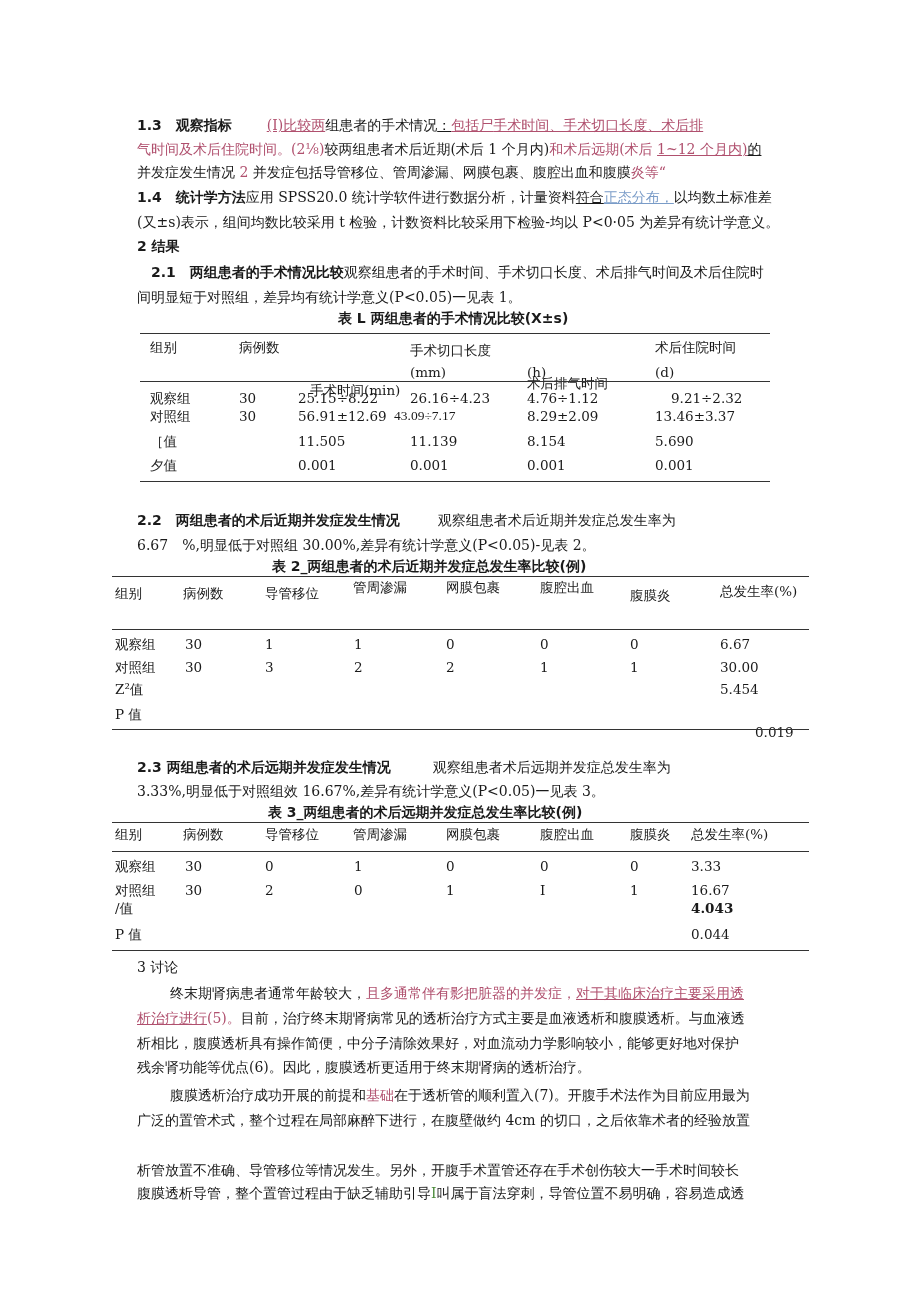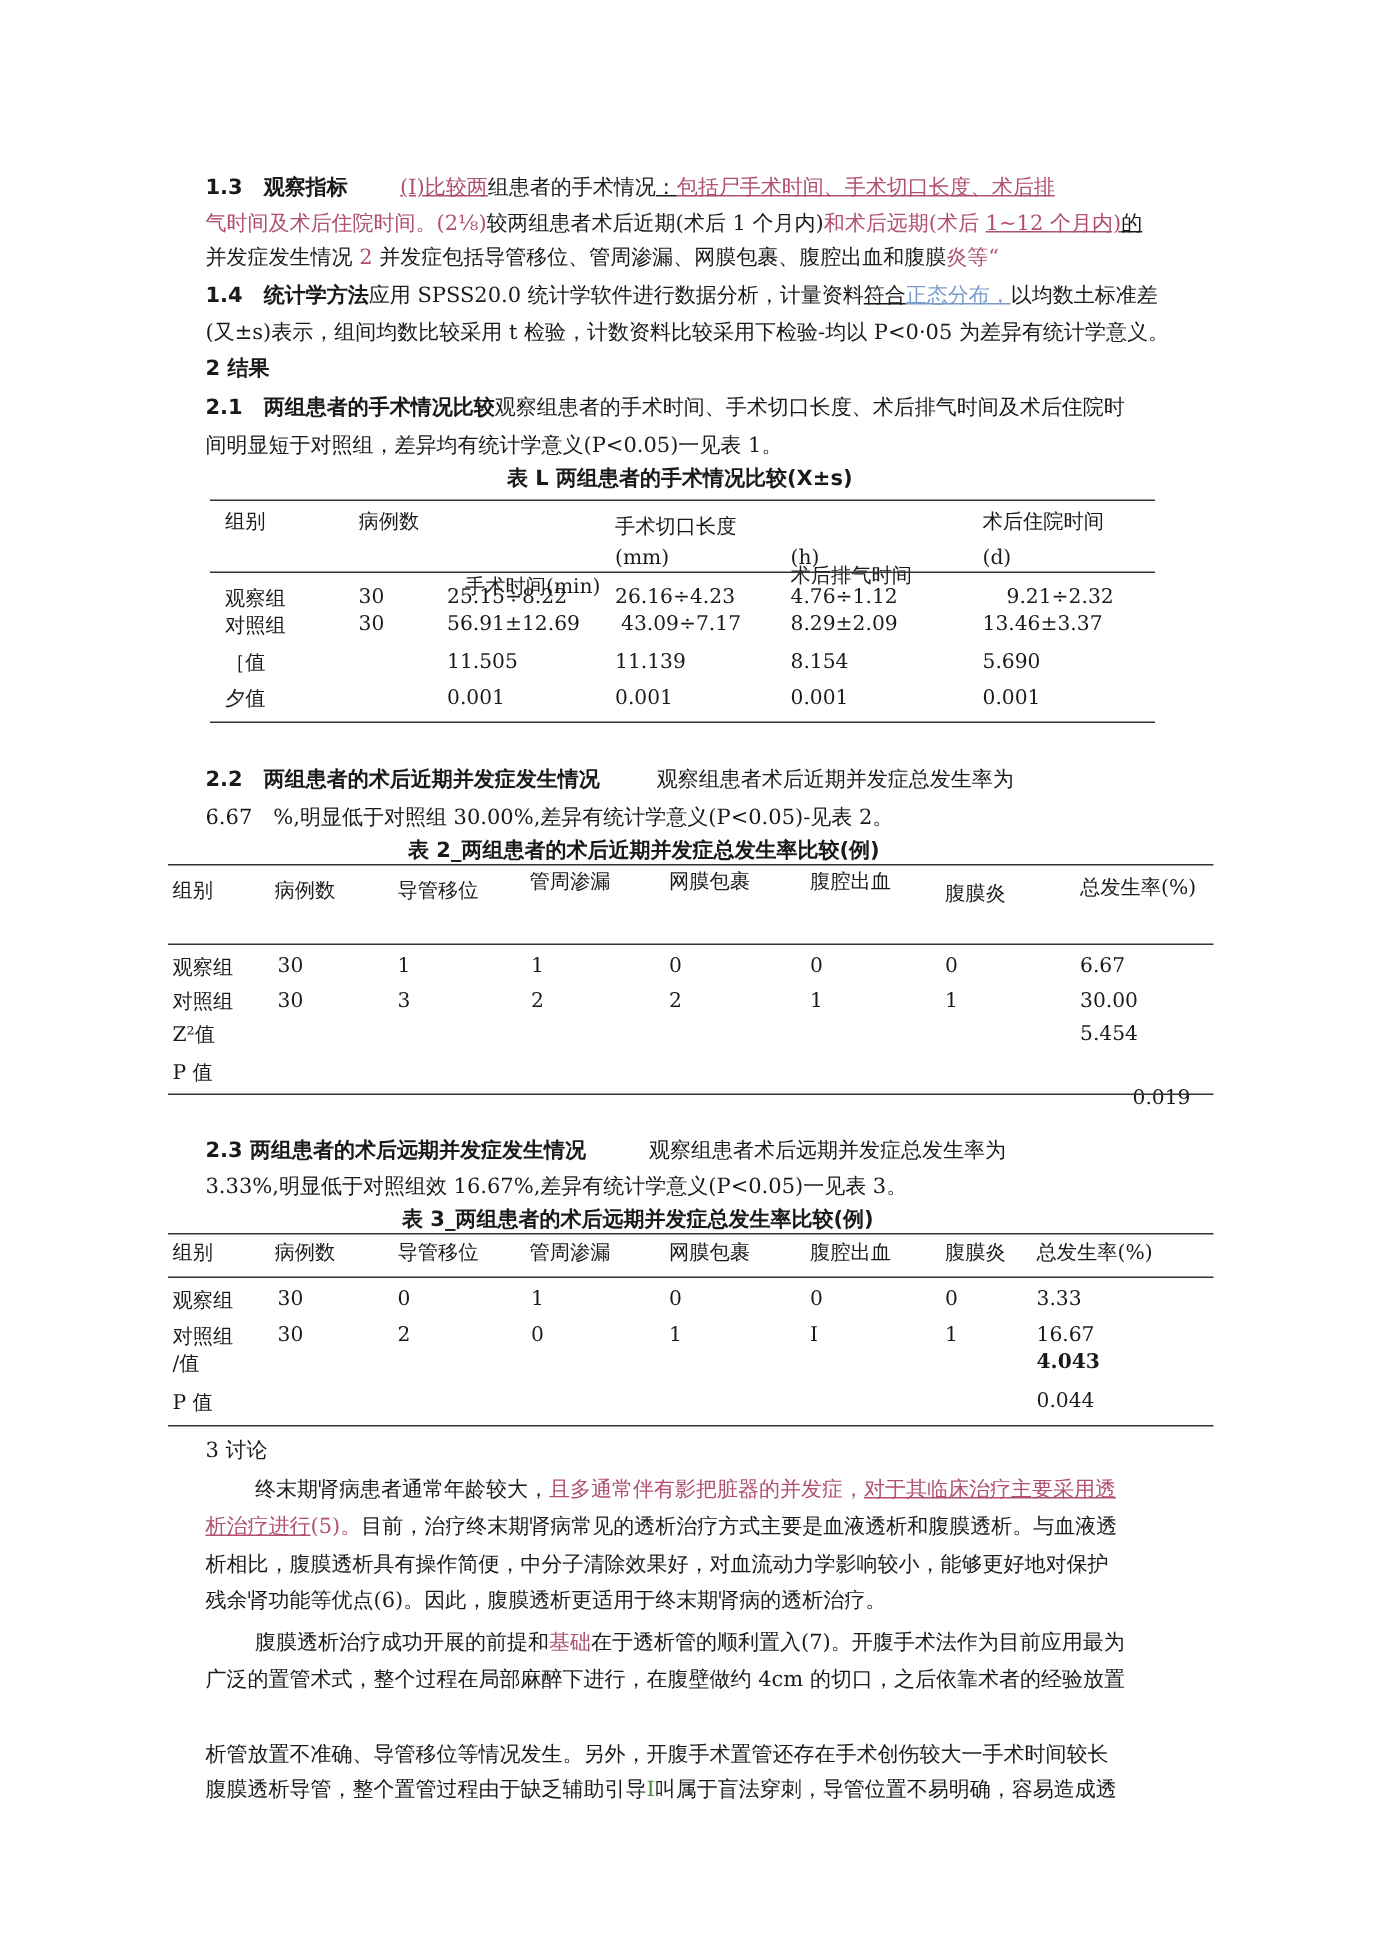--- a/index.html
+++ b/index.html
@@ -34,21 +34,21 @@
   <span>并发症发生情况 </span><span class="pink">2</span><span> 并发症包括导管移位、管周渗漏、网膜包裹、腹腔出血和腹膜</span><span class="pink">炎等“</span>
 </div>
 
 <div class="abs line" style="left:137px; top:187px;">
   <span class="b">1.4　统计学方法</span><span>应用 SPSS20.0 统计学软件进行数据分析，计量资料</span><span class="u">符合</span><span class="blue u">正态分布，</span><span>以均数土标准差</span>
 </div>
 <div class="abs line" style="left:137px; top:212px;">(又±s)表示，组间均数比较采用 t 检验，计数资料比较采用下检验-均以 P&lt;0·05 为差异有统计学意义。</div>
 
 <div class="abs line b" style="left:137px; top:236px;">2 结果</div>
 
-<div class="abs line" style="left:137px; top:262px;">
+<div class="abs line" style="left:151px; top:262px;">
   <span class="b">2.1　两组患者的手术情况比较</span><span>观察组患者的手术时间、手术切口长度、术后排气时间及术后住院时</span>
 </div>
 <div class="abs line" style="left:137px; top:287px;">间明显短于对照组，差异均有统计学意义(P&lt;0.05)一见表 1。</div>
 
 <div class="abs cap" style="left:338px; top:310px;">表 L 两组患者的手术情况比较(X±s)</div>
 <div class="hr" style="left:140px; top:333px; width:630px;"></div>
 <div>
   <div class="cell" style="left:150px; top:339px;">组别</div>
   <div class="cell" style="left:239px; top:339px;">病例数</div>
   <div class="cell" style="left:310px; top:342px;margin-top:40px;">手术时间(min)</div>
@@ -66,21 +66,21 @@
   <div class="cell" style="left:239px; top:390px;">30</div>
   <div class="cell" style="left:298px; top:390px;">25.15÷8.22</div>
   <div class="cell" style="left:410px; top:390px;">26.16÷4.23</div>
   <div class="cell" style="left:527px; top:390px;">4.76÷1.12</div>
   <div class="cell" style="left:655px; top:390px;margin-left:16px;">9.21÷2.32</div>
 </div>
 <div>
   <div class="cell" style="left:150px; top:408px;">对照组</div>
   <div class="cell" style="left:239px; top:408px;">30</div>
   <div class="cell" style="left:298px; top:408px;">56.91±12.69</div>
-  <div class="cell" style="left:414px; top:408px;">43.09÷7.17</div>
+  <div class="cell" style="left:394px; top:408px;font-family:Liberation Serif, serif;">43.09÷7.17</div>
   <div class="cell" style="left:527px; top:408px;">8.29±2.09</div>
   <div class="cell" style="left:655px; top:408px;">13.46±3.37</div>
 </div>
 <div>
   <div class="cell" style="left:150px; top:433px;">［值</div>
   <div class="cell" style="left:298px; top:433px;">11.505</div>
   <div class="cell" style="left:410px; top:433px;">11.139</div>
   <div class="cell" style="left:527px; top:433px;">8.154</div>
   <div class="cell" style="left:655px; top:433px;">5.690</div>
 </div>

